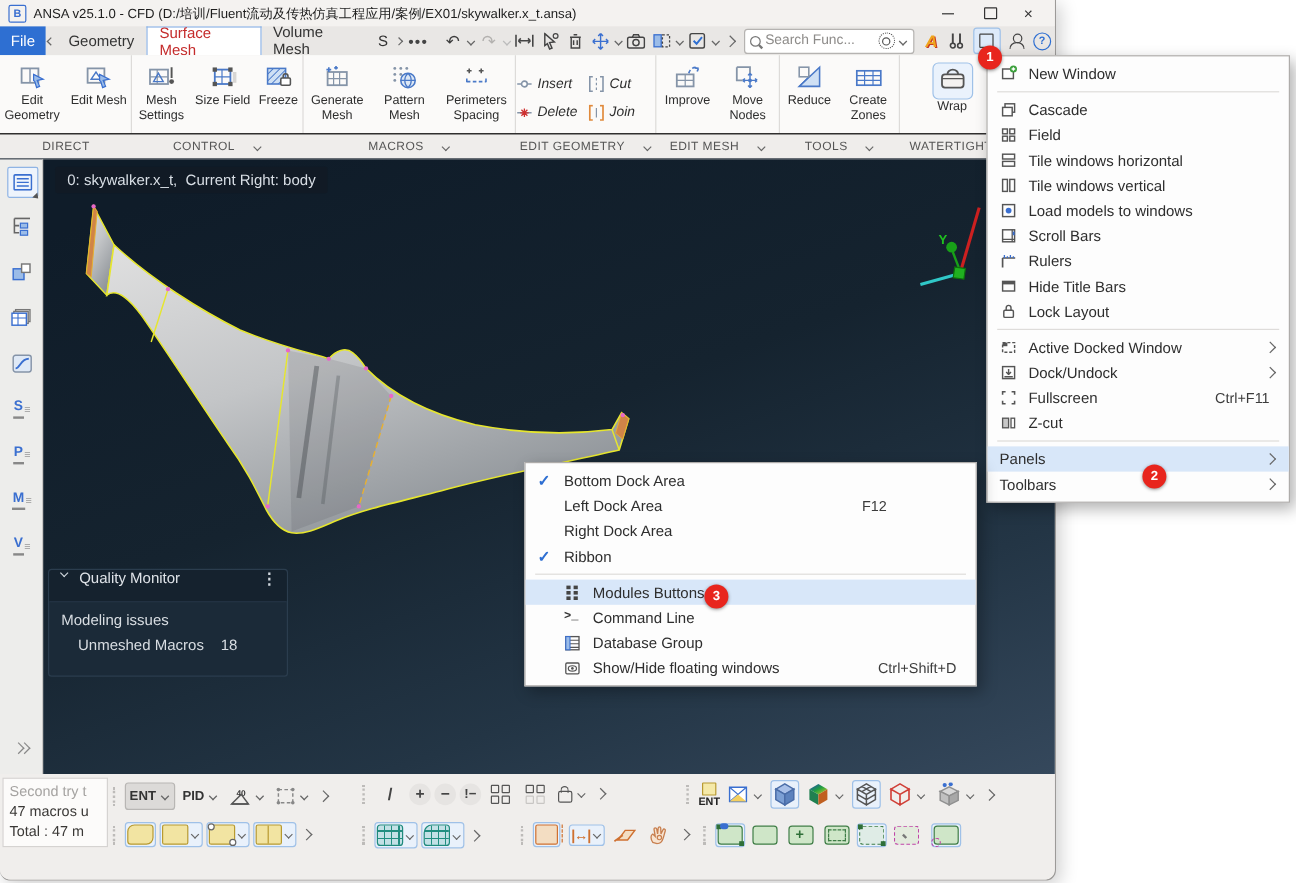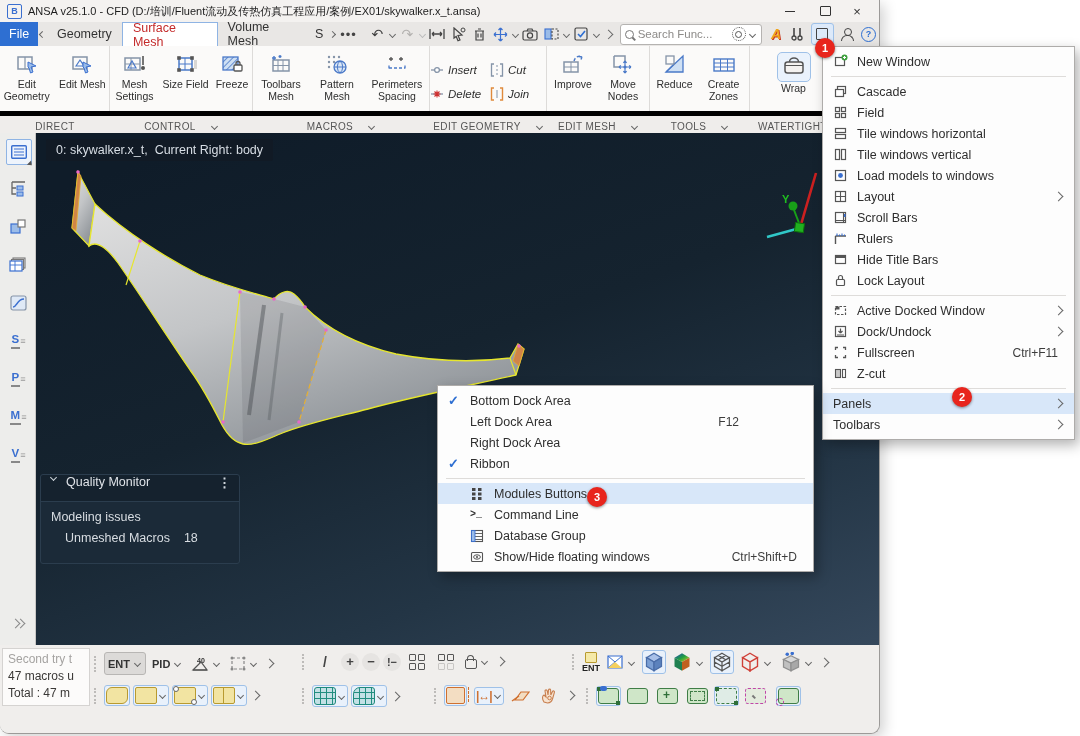--- a/index.html
+++ b/index.html
@@ -37,21 +37,21 @@
   .ansaA{font-weight:900;font-style:italic;font-size:14px;color:#f0a51c;text-shadow:1px 1px 0 #c93b22;}
   .winbtn{width:22px;height:20px;border:1px solid #9fc1e8;background:#ddeafa;border-radius:3px;display:flex;align-items:center;justify-content:center;}
   .winbtn i{display:block;width:10px;height:10px;border:1.5px solid #444;border-radius:1px;}
   .usr{width:14px;height:14px;position:relative;}
   .usr::before{content:"";position:absolute;left:4px;top:1px;width:6px;height:6px;border:1.4px solid #444;border-radius:50%;}
   .usr::after{content:"";position:absolute;left:1px;top:8px;width:11px;height:5px;border:1.4px solid #444;border-bottom:none;border-radius:6px 6px 0 0;}
   .helpico{width:13px;height:13px;border:1.4px solid #2e6fd2;border-radius:50%;color:#2e6fd2;font-size:9px;font-weight:bold;display:flex;align-items:center;justify-content:center;}
   
   .ribbon{position:absolute;left:0;top:46px;width:100%;height:87px;background:#fbfaf9;border-bottom:2px solid #0d1826;box-sizing:border-box;}
   .rsec{position:absolute;top:0;height:65px;border-right:1px solid #dddbd9;display:flex;align-items:flex-start;justify-content:center;gap:2px;padding-top:4px;box-sizing:border-box;}
-  .rlabelrow{position:absolute;left:0;top:65px;width:100%;height:20px;background:#efedeb;border-top:5px solid #000000;}
+  .rlabelrow{position:absolute;left:0;top:65px;width:100%;height:20px;background:#efedeb;border-top:1px solid #000000;}
   .rlabel{position:absolute;top:0;height:20px;display:flex;align-items:center;justify-content:center;font-size:10px;letter-spacing:.4px;color:#555;gap:14px;}
   .rbtn{width:54px;display:flex;flex-direction:column;align-items:center;gap:1px;padding-top:2px;}
   .rbtn .lab{font-size:10.5px;color:#2e2e2e;text-align:center;line-height:1.12;}
   .ricon{width:26px;height:26px;display:flex;align-items:center;justify-content:center;}
   .smallbtns{display:grid;grid-template-columns:60px 52px;grid-auto-rows:24px;align-items:center;padding-top:8px;}
   .sbtn{display:flex;align-items:center;gap:4px;font-size:11.5px;color:#2e2e2e;}
   .wrapfr{border:1.5px solid #9fc1e8;background:#eaf2fc;border-radius:5px;padding:1px 3px;}
   
   .sidebar{position:absolute;left:0;top:133px;width:36px;height:512px;background:#ededeb;border-right:1px solid #c9c7c5;box-sizing:border-box;}
   .sico{position:absolute;left:6px;width:24px;height:24px;display:flex;align-items:center;justify-content:center;}
@@ -293,21 +293,21 @@
 
     <div class="rsec" style="left:253px;width:177px;">
       <div class="rbtn">
         <span class="ricon">
             <svg width="24" height="24" viewBox="0 0 24 24">
               <rect x="4" y="7" width="16" height="11" fill="none" stroke="#8594a8" stroke-width="1.5"></rect>
               <path d="M4,12.5 H20 M9,7 V18 M14,7 V18" stroke="#8594a8" stroke-width="1"></path>
               <path d="M5,3 v4 M3,5 h4 M11,2 v3 M9.5,3.5 h3" stroke="#4a79c8" stroke-width="1.4"></path>
             </svg>
           </span>
-        <span class="lab">Toolbars Mesh</span>
+        <span class="lab">Generate Mesh</span>
       </div>
       <div class="rbtn">
         <span class="ricon">
             <svg width="24" height="24" viewBox="0 0 24 24">
               <g fill="#8594a8">
                 <circle cx="4" cy="4" r="1.2"></circle>
                 <circle cx="9" cy="4" r="1.2"></circle>
                 <circle cx="14" cy="4" r="1.2"></circle>
                 <circle cx="4" cy="9" r="1.2"></circle>
                 <circle cx="9" cy="9" r="1.2"></circle>
@@ -846,30 +846,20 @@
           <rect x="2.5" y="2.5" width="10" height="10" fill="none" stroke="#555" stroke-width="1.2"></rect>
           <circle cx="7.5" cy="7.5" r="2.4" fill="#3a6fd0"></circle>
         </svg>
       </span>
     <span>Load models to windows</span>
   </div>
   <div class="mi">
     <span class="ic">
         <svg width="15" height="15" viewBox="0 0 15 15">
           <rect x="2.5" y="2.5" width="10" height="10" fill="none" stroke="#555" stroke-width="1.2"></rect>
-          <path d="M2.5,7.5 H12.5 M7.5,2.5 V12.5" stroke="#555" stroke-width="1.1"></path>
-        </svg>
-      </span>
-    <span>Layout</span>
-    <span class="chev r subar"></span>
-  </div>
-  <div class="mi">
-    <span class="ic">
-        <svg width="15" height="15" viewBox="0 0 15 15">
-          <rect x="2.5" y="2.5" width="10" height="10" fill="none" stroke="#555" stroke-width="1.2"></rect>
           <path d="M10.5,2.5 V12.5 M2.5,10.5 H12.5" stroke="#555" stroke-width="1.1"></path>
           <rect x="11" y="4" width="1.5" height="3" fill="#3a6fd0"></rect>
         </svg>
       </span>
     <span>Scroll Bars</span>
   </div>
   <div class="mi">
     <span class="ic">
         <svg width="15" height="15" viewBox="0 0 15 15">
           <path d="M2.5,5 H13 M2.5,5 V13" stroke="#555" stroke-width="1.4"></path>

